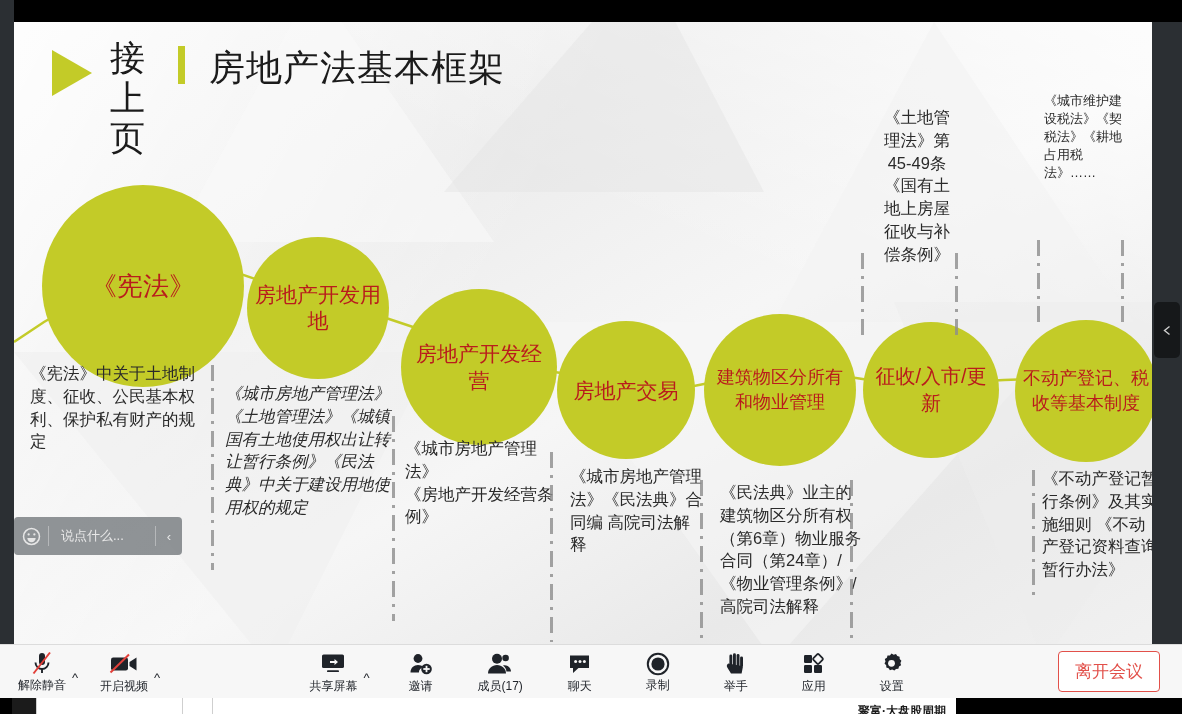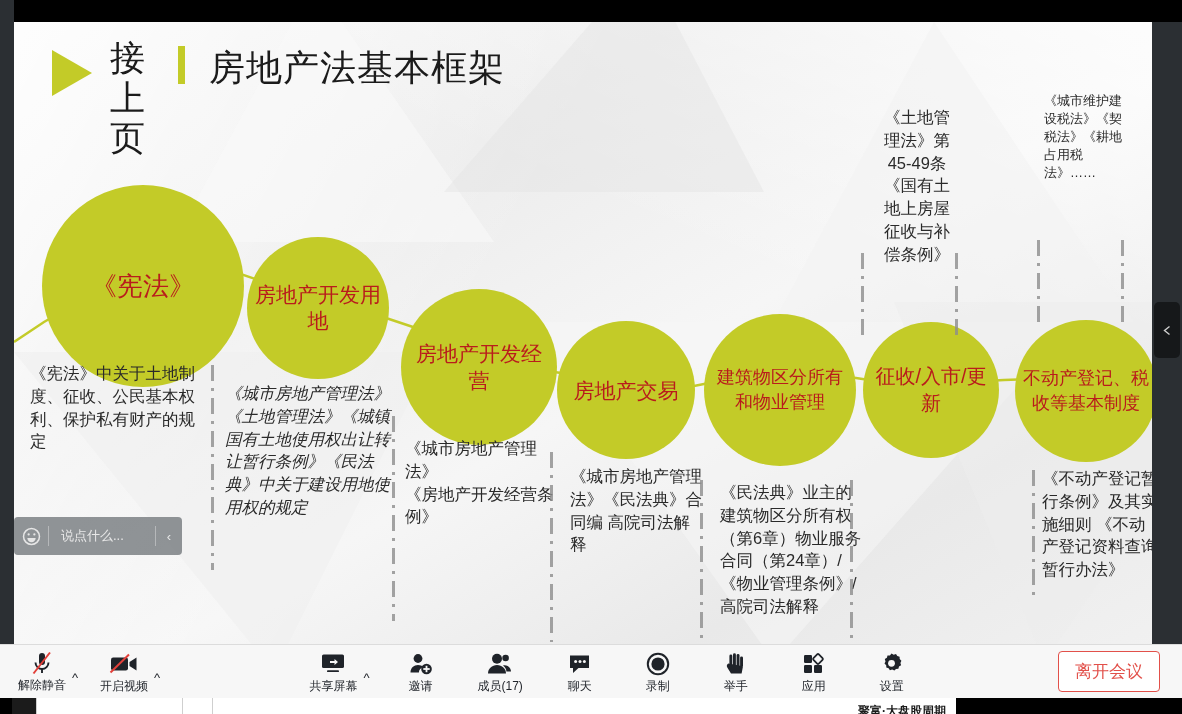--- a/index.html
+++ b/index.html
@@ -372,21 +372,21 @@
         <svg width="26" height="24" viewBox="0 0 26 24">
           <path d="M3 3.5 h19 v12.5 h-10.5 l-5.5 5 v-5 h-3 z" fill="#1f2329"></path>
           <circle cx="8.6" cy="9.6" r="1.5" fill="#f7f7f7"></circle>
           <circle cx="13" cy="9.6" r="1.5" fill="#f7f7f7"></circle>
           <circle cx="17.4" cy="9.6" r="1.5" fill="#f7f7f7"></circle>
         </svg>
       </div>
       <div class="lbl">聊天</div>
     </div>
 
-    <div class="tb-item" style="margin-left:32px;">
+    <div class="tb-item" style="margin-left:32px;font-family:Liberation Mono, monospace;">
       <div class="ico">
         <svg width="26" height="24" viewBox="0 0 26 24">
           <circle cx="13" cy="12" r="10.2" fill="none" stroke="#1f2329" stroke-width="2"></circle>
           <circle cx="13" cy="12" r="6.6" fill="#1f2329"></circle>
         </svg>
       </div>
       <div class="lbl">录制</div>
     </div>
 
     <div class="tb-item" style="margin-left:32px;">

